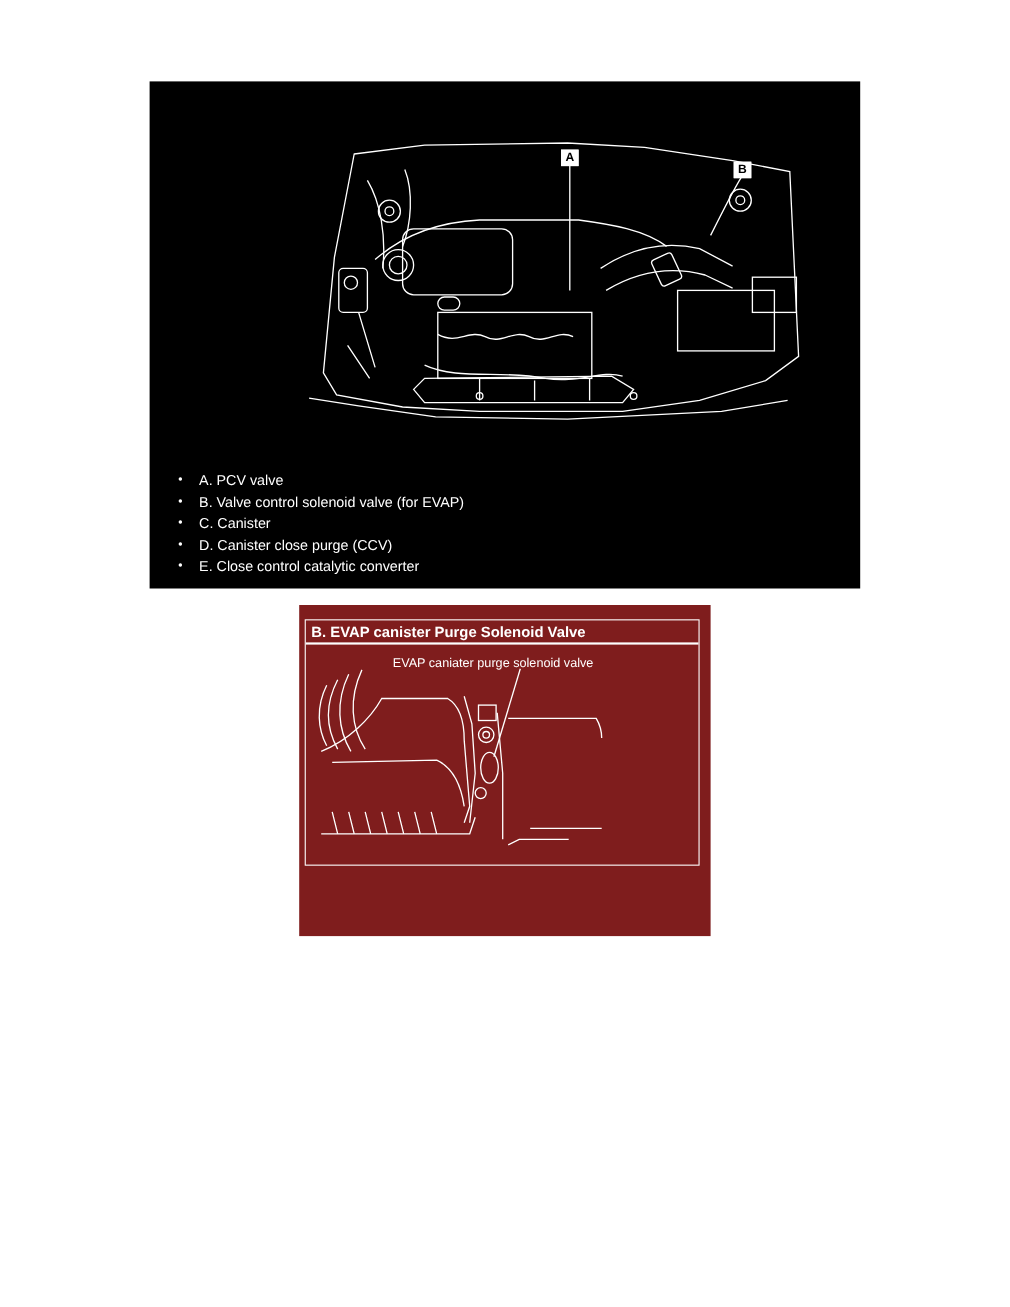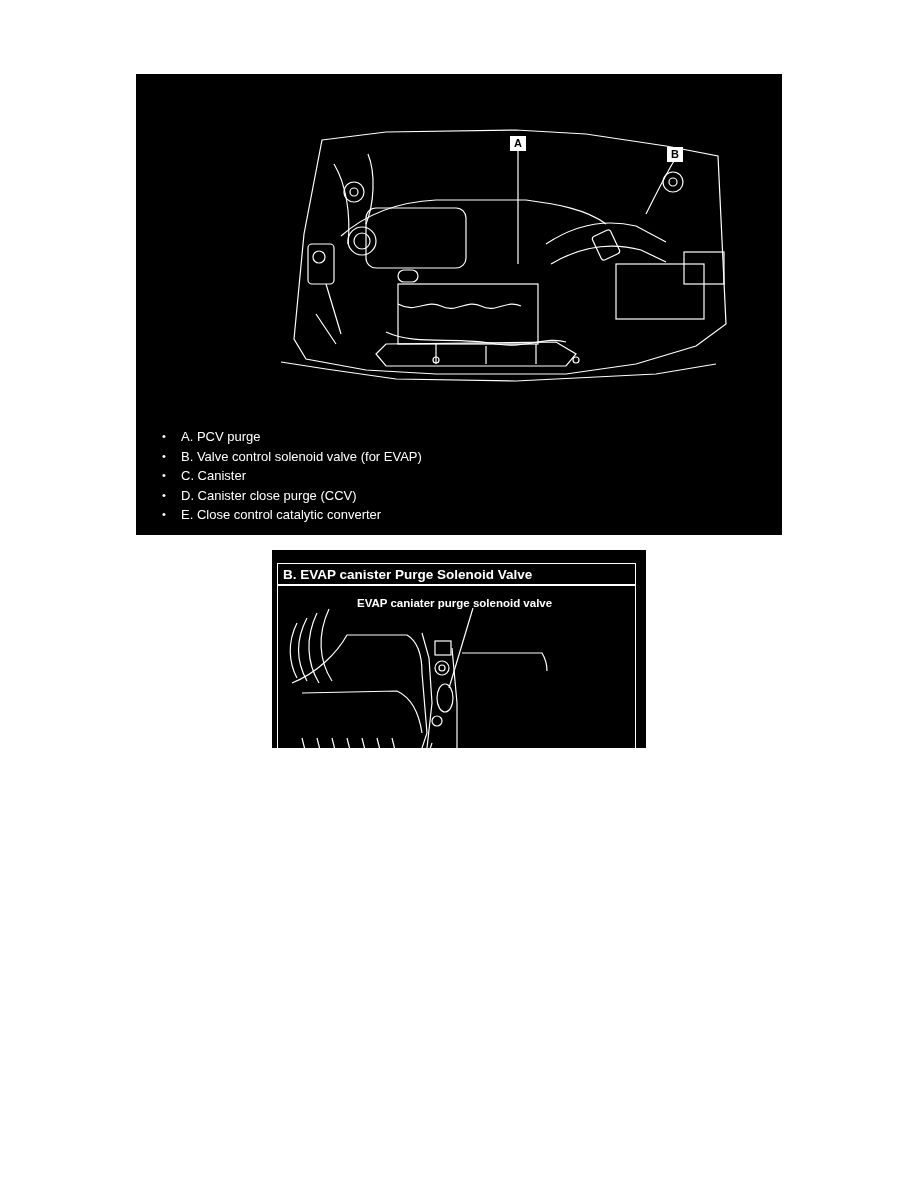--- a/index.html
+++ b/index.html
@@ -3,24 +3,24 @@
 <meta charset="utf-8">
 <style>
   html, body { margin:0; padding:0; background:#ffffff; }
   body { width:918px; height:1188px; position:relative; overflow:hidden; font-family:"Liberation Sans", sans-serif; }
   .panel1 { position:absolute; left:136px; top:74px; width:646px; height:461px; background:#000; }
   .panel1 svg.engine { position:absolute; left:0; top:0; }
   .callout { position:absolute; width:14px; height:13px; background:#fff; color:#000; font:bold 11px "Liberation Sans", sans-serif; text-align:center; line-height:13px; border:1px solid #fff; }
   .legend { position:absolute; left:20px; top:353px; margin:0; padding:0; list-style:none; }
   .legend li { color:#fff; font-size:13px; line-height:19.5px; height:19.5px; position:relative; padding-left:25px; }
   .legend li .bullet { position:absolute; left:6px; top:0; font-size:11px; }
-  .panel2 { position:absolute; left:272px; top:550px; width:374px; height:198px; background:#000000; }
+  .panel2 { position:absolute; left:272px; top:550px; width:374px; height:301px; background:#7f1d1d; }
   .panel2 .frame { position:absolute; left:5px; top:13px; width:357px; height:222px; border:1px solid #fff; }
   .panel2 .title { position:absolute; left:0; top:0; width:357px; height:22px; border-bottom:2px solid #fff; color:#fff; font:bold 13.5px "Liberation Sans", sans-serif; line-height:22px; padding-left:5px; box-sizing:border-box; }
-  .panel2 .detail-label { position:absolute; left:85px; top:47px; color:#fff; font-size:11.5px; white-space:nowrap;font-weight:bold; }
+  .panel2 .detail-label { position:absolute; left:85px; top:47px; color:#fff; font-size:11.5px; white-space:nowrap; }
   .panel2 svg.detail { position:absolute; left:5px; top:13px; }
 </style>
 </head>
 <body>
 
 <div class="panel1">
   <svg class="engine" width="646" height="461" viewBox="0 0 646 461" fill="none" stroke="#fff" stroke-width="1.2">
 
     <path d="M186 66 L250 58 L380 56 L450 60 L530 72 L582 82 L590 250 L560 272 L500 290 L430 300 L300 300 L230 296 L170 285 L158 265 L168 160 Z"></path>
     <path d="M145 288 L190 295 L260 305 L380 307 L520 300 L580 290"></path>
@@ -57,21 +57,21 @@
 
     <path d="M300 270 L300 290 M350 272 L350 290 M400 270 L400 290"></path>
     <circle cx="300" cy="286" r="3"></circle>
       <circle cx="440" cy="286" r="3"></circle>
     <path d="M190 210 L205 260 M180 240 L200 270"></path>
   </svg>
   <div class="callout" style="left:374px;top:62px;">A</div>
   <div class="callout" style="left:531px;top:73px;">B</div>
 
   <ul class="legend">
-    <li><span class="bullet">•</span><span>A. PCV purge</span></li>
+    <li><span class="bullet">•</span><span>A. PCV valve</span></li>
     <li><span class="bullet">•</span><span>B. Valve control solenoid valve (for EVAP)</span></li>
     <li><span class="bullet">•</span><span>C. Canister</span></li>
     <li><span class="bullet">•</span><span>D. Canister close purge (CCV)</span></li>
     <li><span class="bullet">•</span><span>E. Close control catalytic converter</span></li>
   </ul>
 </div>
 
 <div class="panel2">
   <div class="frame">
     <div class="title">B. EVAP canister Purge Solenoid Valve</div>

